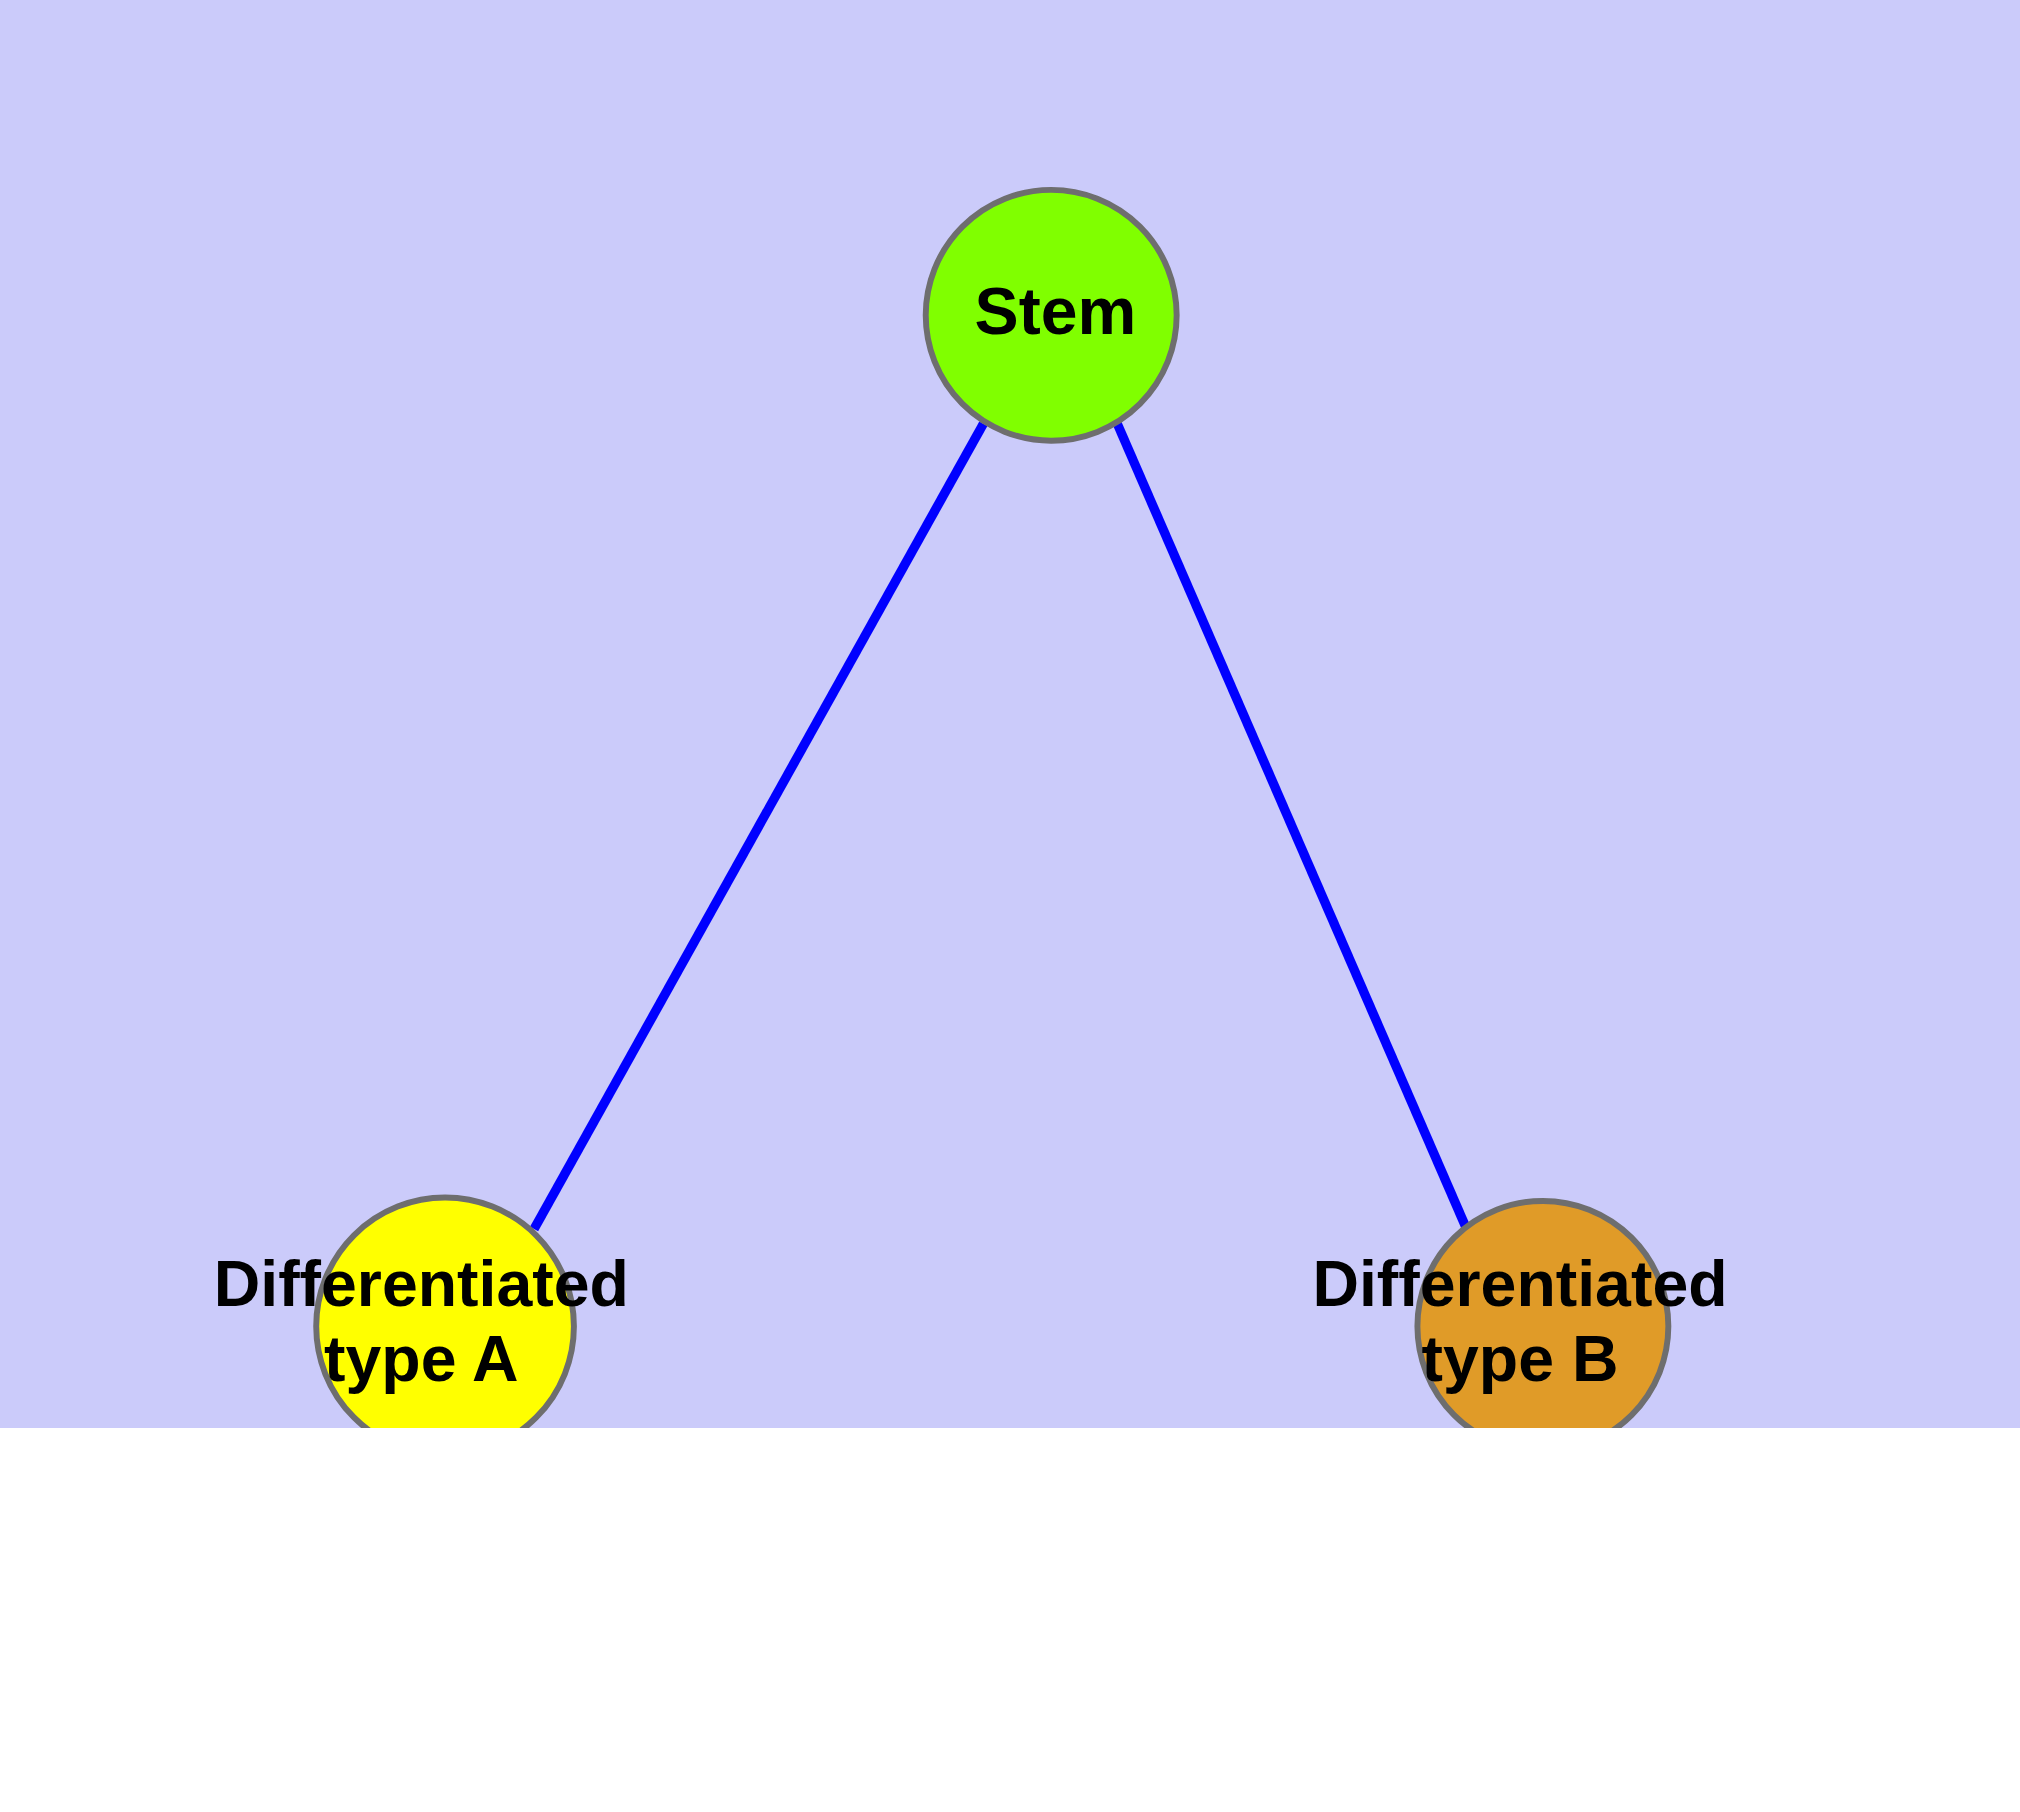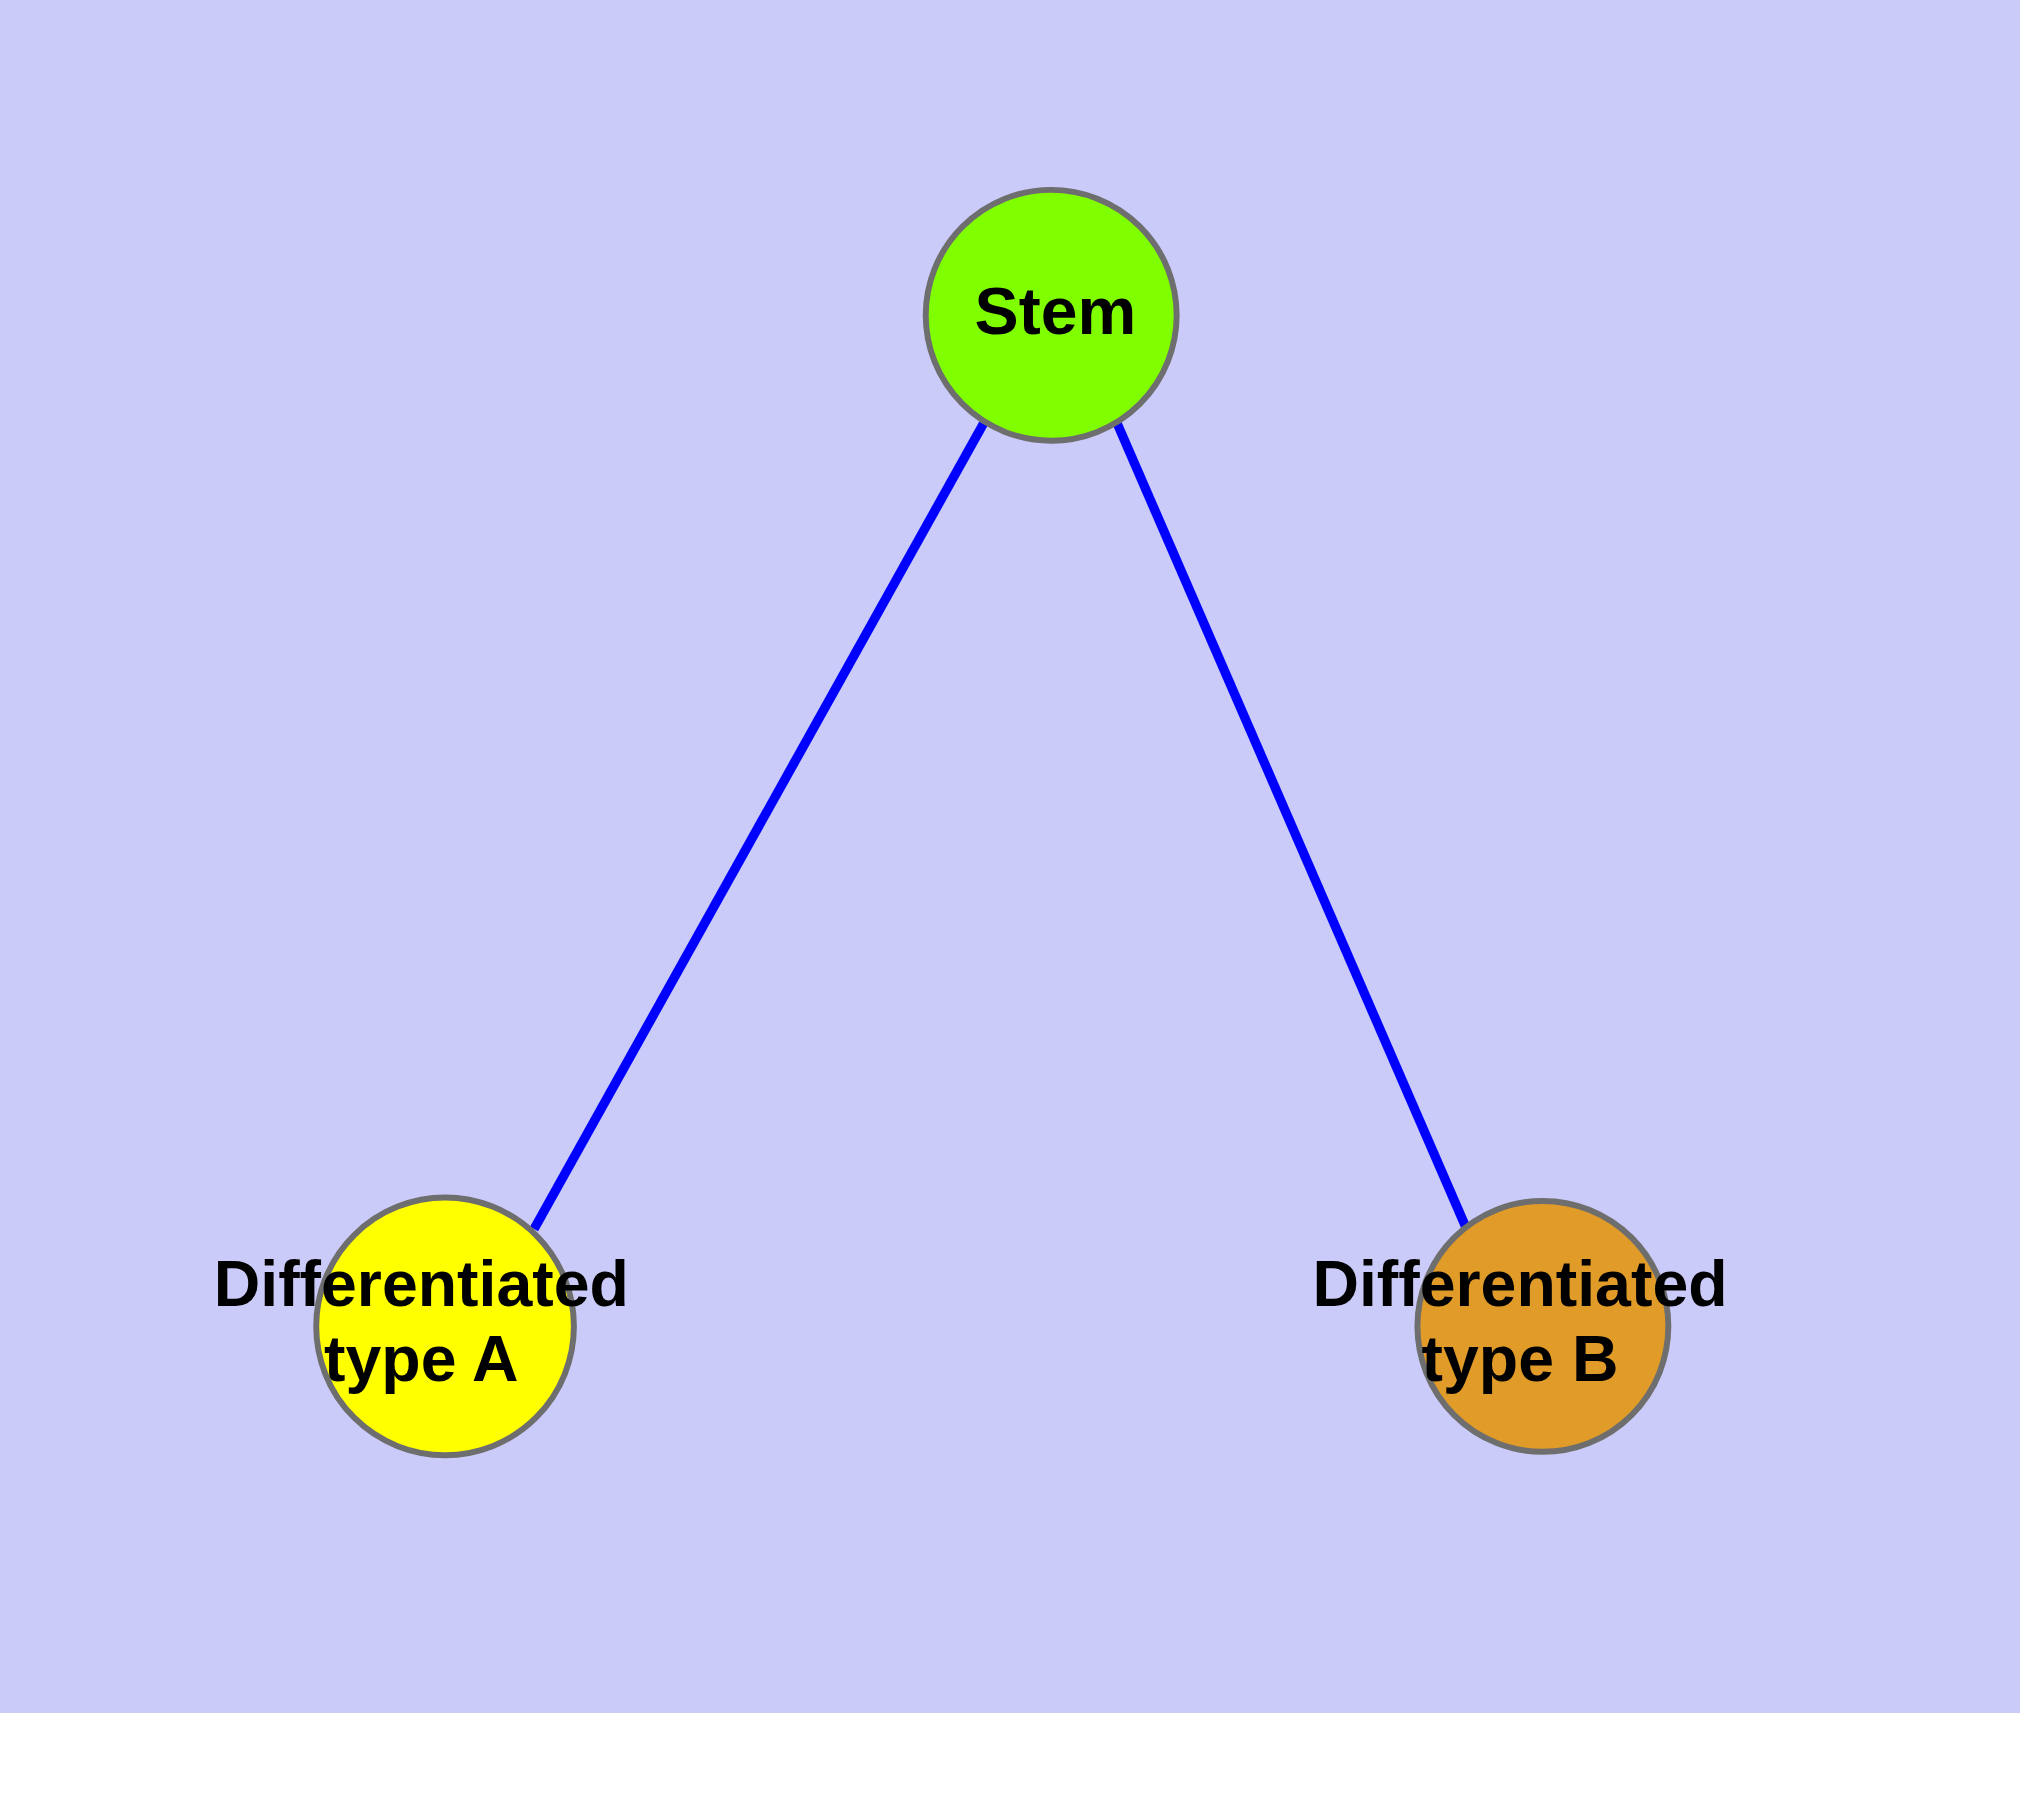--- a/index.html
+++ b/index.html
@@ -28,21 +28,21 @@
     font-weight: bold;
     fill: #000000;
     text-anchor: middle;
     dominant-baseline: middle;
     paint-order: normal;
   }
 </style>
 </head>
 <body>
 
-<div id="canvas" style="width: 2021px; height: 1713px; background: #fef9c3;">
+<div id="canvas" style="width: 2021px; height: 1428px; background: #fef9c3;">
   <svg id="graph-svg" viewBox="0 0 2384 2138" preserveAspectRatio="none" xmlns="http://www.w3.org/2000/svg" style="width: 2021px; height: 1812px;">
     <rect id="bg-rect" x="0" y="0" width="2384" height="2138" fill="#cbcbfa"></rect>
     <g id="edges-layer">
         <line x1="1160" y1="500" x2="630" y2="1450" stroke="#0000ff" stroke-width="11" stroke-linecap="butt"></line>
         <line x1="1318" y1="500" x2="1730" y2="1450" stroke="#0000ff" stroke-width="11" stroke-linecap="butt"></line>
       </g>
     <g id="nodes-layer">
         <g>
           <circle cx="1240" cy="372" r="148" fill="#80ff00" stroke="#6e6e6e" stroke-width="7"></circle>
           <text class="node-label" x="1245" font-size="78"><tspan x="1245" y="374">Stem</tspan></text>

